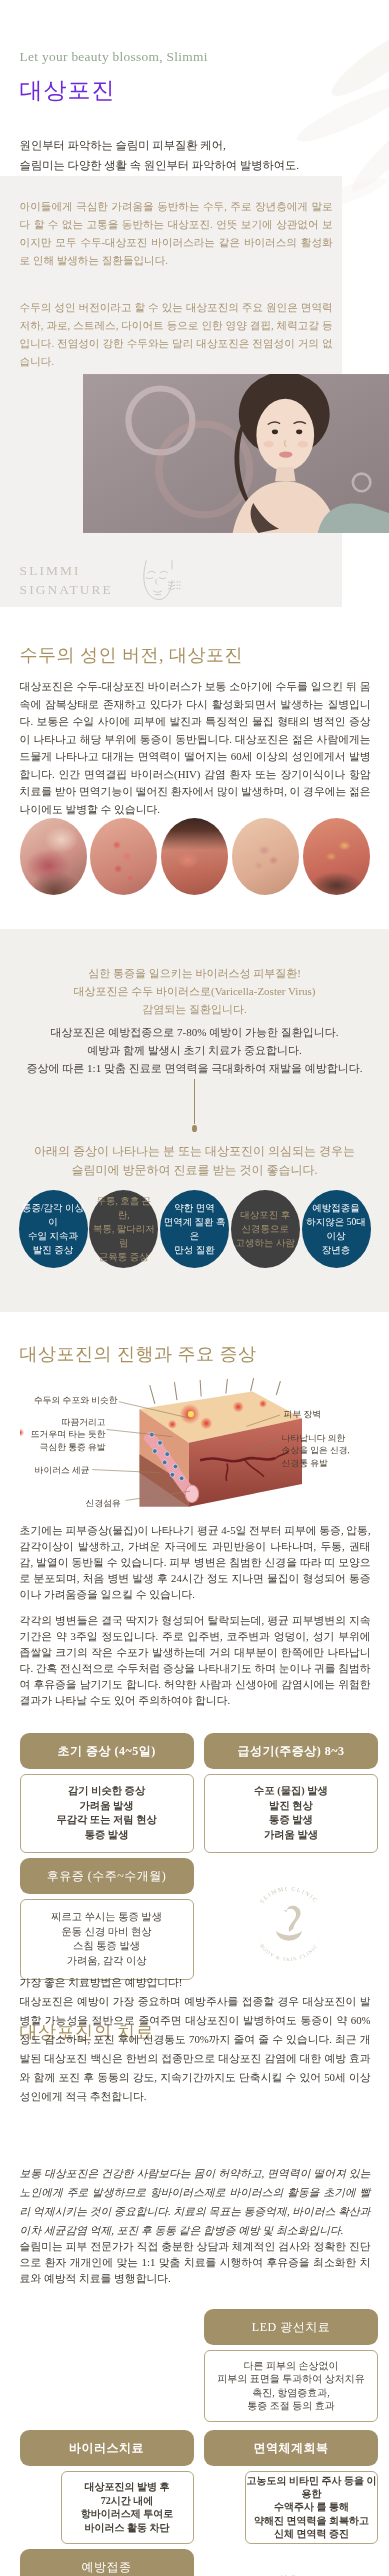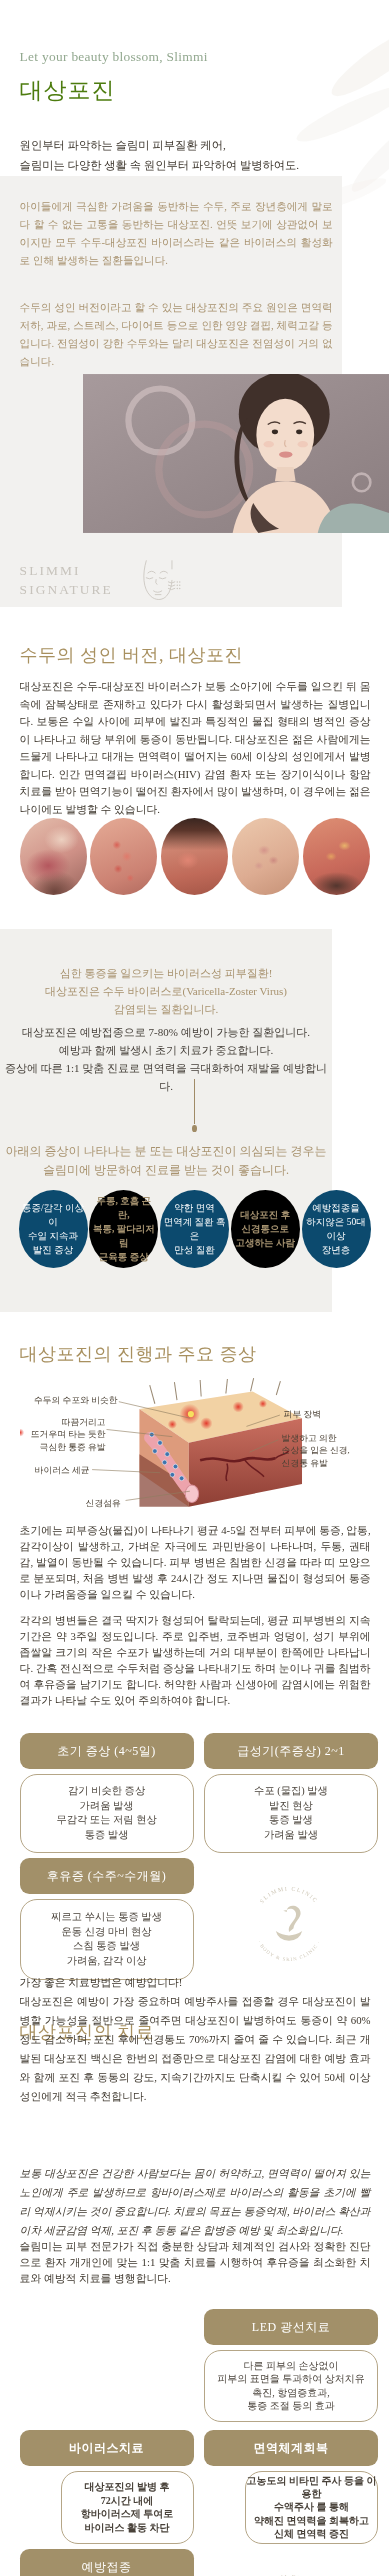--- a/index.html
+++ b/index.html
@@ -6,21 +6,21 @@
   #page{position:relative;width:389px;height:4013px;margin:0 auto;background:#ffffff;overflow:hidden;
         font-family:"Liberation Serif","DejaVu Serif",serif;color:#3f382e;}
   .abs{position:absolute;}
   .pre{white-space:pre-line;}
   .center{text-align:center;width:100%;left:0;}
   .just{text-align:justify;}
 
   
   .deco-leaf{top:0;right:0;width:165px;height:268px;opacity:.55;}
   .tagline{top:49px;left:19.6px;font-size:13.4px;color:#92a88f;letter-spacing:0.3px;}
-  .h-title{top:75px;left:19.6px;font-size:23px;color:#4d7c0f;letter-spacing:1px;}
+  .h-title{top:75px;left:19.6px;font-size:23px;color:#6d28d9;letter-spacing:1px;}
   .h-intro{top:135px;left:19.6px;font-size:11.3px;line-height:20px;color:#3a332a;}
 
   .panel1{top:176px;left:0;width:342px;height:431px;background:#f2f1ef;}
   .ov-p{left:19.6px;width:313px;font-size:10.6px;line-height:18px;color:#a8926e;}
   .ov-p1{top:198px;} .ov-p2{top:299px;}
 
   .photo{top:374px;left:83px;width:307px;height:159px;}
   .sig-row{top:555px;left:19.6px;display:flex;align-items:center;gap:21.6px;}
   .sig-text{font-size:13.4px;line-height:19px;letter-spacing:2.1px;color:#c7c3bc;}
   .sig-icon{width:49px;height:49px;}
@@ -31,46 +31,46 @@
   .about-p{top:678px;line-height:17.5px;}
 
   .oval-photos{top:818px;left:19.6px;width:350px;height:77px;display:flex;justify-content:space-between;}
   .oph{width:67px;height:77px;border-radius:50%;}
   .ph1{background:radial-gradient(31px 23px at 42% 62%,#b4575e 0%,rgba(180,87,94,0) 72%),radial-gradient(23px 18px at 62% 28%,#ecd0c0 0%,rgba(236,208,192,0) 75%),radial-gradient(36px 31px at 52% 96%,#6e463d 0%,rgba(110,70,61,0) 70%),linear-gradient(150deg,#e6c0ae,#cf9187 55%,#99655c);}
   .ph2{background:radial-gradient(6.2px 6.2px at 40% 35%,#d96055 0%,rgba(217,96,85,0) 70%),radial-gradient(7.2px 7.2px at 55% 50%,#e07a6b 0%,rgba(224,122,107,0) 70%),radial-gradient(6.2px 6.2px at 42% 66%,#cf5a50 0%,rgba(207,90,80,0) 70%),radial-gradient(5.2px 5.2px at 60% 78%,#d96a5e 0%,rgba(217,106,94,0) 70%),linear-gradient(160deg,#e5ab96,#cc8273 70%,#b06a5e);}
   .ph3{background:linear-gradient(180deg,#3a2620 0%,#5a352a 16%,rgba(90,53,42,0) 42%),radial-gradient(15.5px 12.4px at 40% 55%,#e08573 0%,rgba(224,133,115,0) 70%),linear-gradient(170deg,#d18a76 30%,#c06a59 70%,#a35546);}
   .ph4{background:radial-gradient(8.2px 6.7px at 48% 42%,#d4948a 0%,rgba(212,148,138,0) 75%),radial-gradient(6.7px 5.7px at 62% 55%,#cc8a80 0%,rgba(204,138,128,0) 75%),radial-gradient(6.2px 5.2px at 40% 62%,#d49a8e 0%,rgba(212,154,142,0) 75%),linear-gradient(155deg,#ecc9ad,#ddac92 60%,#c59176);}
   .ph5{background:radial-gradient(44px 23px at 50% 88%,#53362e 0%,rgba(83,54,46,0) 60%),radial-gradient(8.2px 6.2px at 62% 36%,#e8b46a 0%,rgba(232,180,106,0) 75%),radial-gradient(7.2px 5.7px at 42% 50%,#e2a160 0%,rgba(226,161,96,0) 75%),linear-gradient(165deg,#dd8f74,#c96a5b 60%,#a8554a);}
 
-  .panel2{top:929px;left:0;width:332px;height:383px;background:#f1f0ed;}
+  .panel2{top:929px;left:0;width:389px;height:383px;background:#f1f0ed;}
   .p2-tan{top:35px;font-size:11px;line-height:18px;color:#a8926e;}
   .p2-dark{top:94px;font-size:11px;line-height:18px;color:#46403a;}
   .p2-line{top:150px;left:194px;width:0.5px;height:45px;background:#a08b66;}
   .p2-dot{top:196px;left:192px;width:4.6px;height:6.7px;border-radius:50%;background:#a08b66;}
   .p2-notice{top:213px;font-size:12px;line-height:19px;color:#a8926e;}
   .sym-row{top:261px;left:18.5px;width:352px;display:flex;justify-content:space-between;}
   .sym{width:69px;height:78px;border-radius:50%;display:flex;align-items:center;justify-content:center;
        text-align:center;font-size:9.5px;line-height:14px;padding:0 3.1px;box-sizing:border-box;}
   .sym.dark{background:#0c4a6e;color:#ffffff;}
-  .sym.light{background:#000000;color:#a4916f;font-weight:bold;}
+  .sym.light{background:#404040;color:#a4916f;}
 
   .prog-h{top:1342px;left:19.6px;}
   .diagram{top:1377px;left:19.6px;width:350px;height:142px;}
   .dlabel{position:absolute;font-size:8.8px;line-height:12.4px;color:#4a4034;}
   .dl-r{text-align:right;}
   .prog-p1{top:1522px;line-height:16px;}
   .prog-p2{top:1612px;line-height:16px;}
 
   .col-l{left:19.6px;width:174px;} .col-r{left:204px;width:174px;}
   .pill{height:36px;border-radius:9.3px;background:#a29069;color:#fff;font-size:12px;
         display:flex;align-items:center;justify-content:center;letter-spacing:0.5px;}
-  .cardbox{margin-top:4.6px;border:0.5px solid #b5a687;border-radius:17px;background:#fff;
+  .cardbox{margin-top:4.6px;border:0.5px solid #b5a687;border-radius:6px;background:#fff;
            display:flex;align-items:center;justify-content:center;text-align:center;
            font-size:10.3px;line-height:14.4px;color:#49423a;}
-  .stage1{top:1733px;} .stage2{top:1858px;}
+  .stage1{top:1733px;font-weight:bold;} .stage2{top:1858px;}
   .stage1 .cardbox{height:77px;} .stage2 .cardbox{height:79px;}
   .swan{width:88px;height:88px;}
   .swan1{top:1880px;left:245px;} .swan2{top:2568px;left:245px;}
 
   .treat-h{top:2020px;left:19.6px;}
   .treat-p1{top:1973px;line-height:19px;}
   .treat-p2{top:2164px;line-height:19px;font-style:italic;}
   .treat-p3{top:2238px;line-height:16px;}
   .trow1{top:2309px;} .trow2{top:2430px;font-weight:bold;} .trow3{top:2549px;}
   .trow1 .cardbox{height:70px;} .trow2 .cardbox{height:71px;margin-left:41px;}
@@ -264,37 +264,37 @@
         <line x1="502" y1="122" x2="446" y2="146"></line>
       </g>
     </svg>
     <div class="dlabel dl-r" style="top:16.5px;left:0;width:98px;">수두의 수포와 비슷한</div>
     <div class="dlabel dl-r pre" style="top:39px;left:0;width:86px;">따끔거리고
 뜨거우며 타는 듯한
 극심한 통증 유발</div>
     <div class="dlabel dl-r" style="top:87px;left:0;width:70px;">바이러스 세균</div>
     <div class="dlabel" style="top:120px;left:66px;">신경섬유</div>
     <div class="dlabel" style="top:31px;left:264px;">피부 장벽</div>
-    <div class="dlabel pre" style="top:55px;left:262px;width:89px;">발생하고 의한
+    <div class="dlabel pre" style="top:55px;left:262px;width:89px;">나타납니다 의한
 손상을 입은 신경,
 신경통 유발</div>
   </div>
 
   <div class="abs body-p prog-p1 just">초기에는 피부증상(물집)이 나타나기 평균 4-5일 전부터 피부에 통증, 압통, 감각이상이 발생하고, 가벼운 자극에도 과민반응이 나타나며, 두통, 권태감, 발열이 동반될 수 있습니다. 피부 병변은 침범한 신경을 따라 띠 모양으로 분포되며, 처음 병변 발생 후 24시간 정도 지나면 물집이 형성되어 통증이나 가려움증을 일으킬 수 있습니다.</div>
   <div class="abs body-p prog-p2 just">각각의 병변들은 결국 딱지가 형성되어 탈락되는데, 평균 피부병변의 지속기간은 약 3주일 정도입니다. 주로 입주변, 코주변과 엉덩이, 성기 부위에 좁쌀알 크기의 작은 수포가 발생하는데 거의 대부분이 한쪽에만 나타납니다. 간혹 전신적으로 수두처럼 증상을 나타내기도 하며 눈이나 귀를 침범하여 후유증을 남기기도 합니다. 허약한 사람과 신생아에 감염시에는 위험한 결과가 나타날 수도 있어 주의하여야 합니다.</div>
 
   <div class="abs col-l stage1">
     <div class="pill">초기 증상 (4~5일)</div>
     <div class="cardbox pre">감기 비슷한 증상
 가려움 발생
 무감각 또는 저림 현상
 통증 발생</div>
   </div>
   <div class="abs col-r stage1">
-    <div class="pill">급성기(주증상) 2~1</div>
+    <div class="pill">급성기(주증상) 8~3</div>
     <div class="cardbox pre">수포 (물집) 발생
 발진 현상
 통증 발생
 가려움 발생</div>
   </div>
   <div class="abs col-l stage2">
     <div class="pill">후유증 (수주~수개월)</div>
     <div class="cardbox pre">찌르고 쑤시는 통증 발생
 운동 신경 마비 현상
 스침 통증 발생

